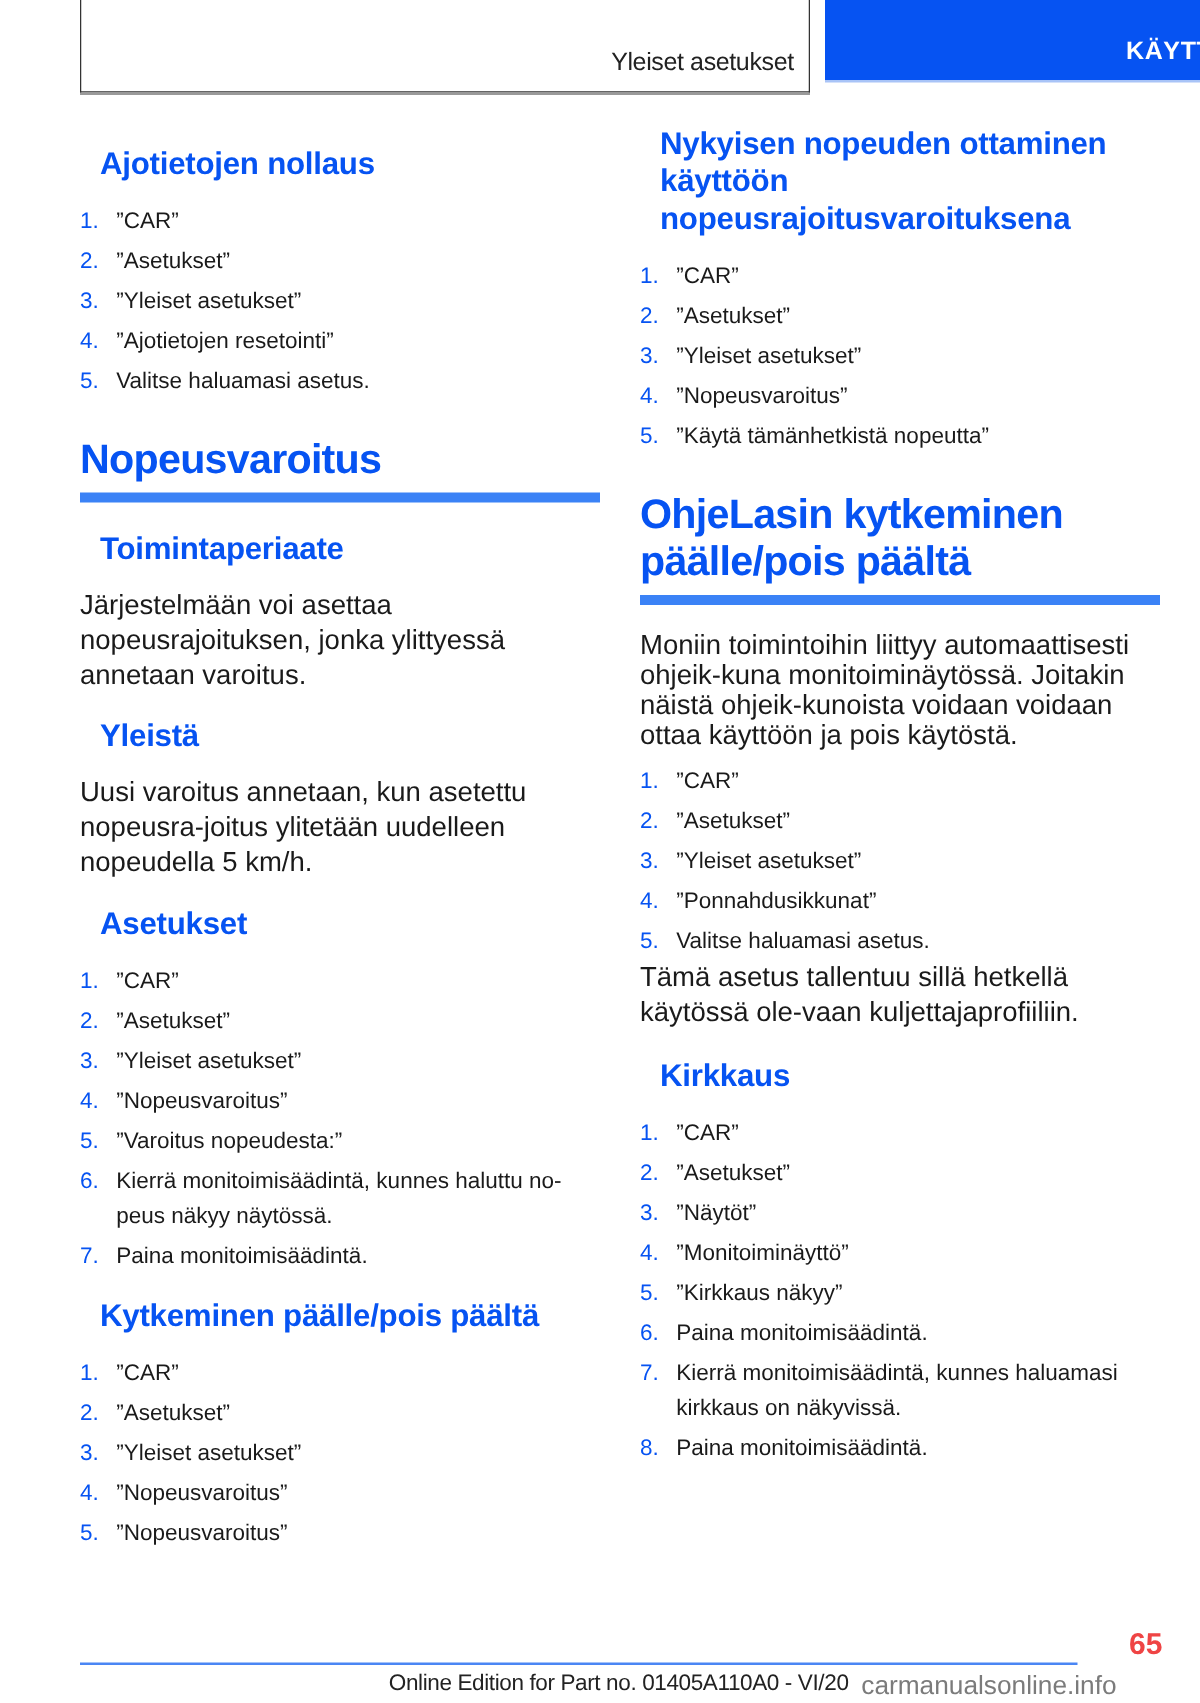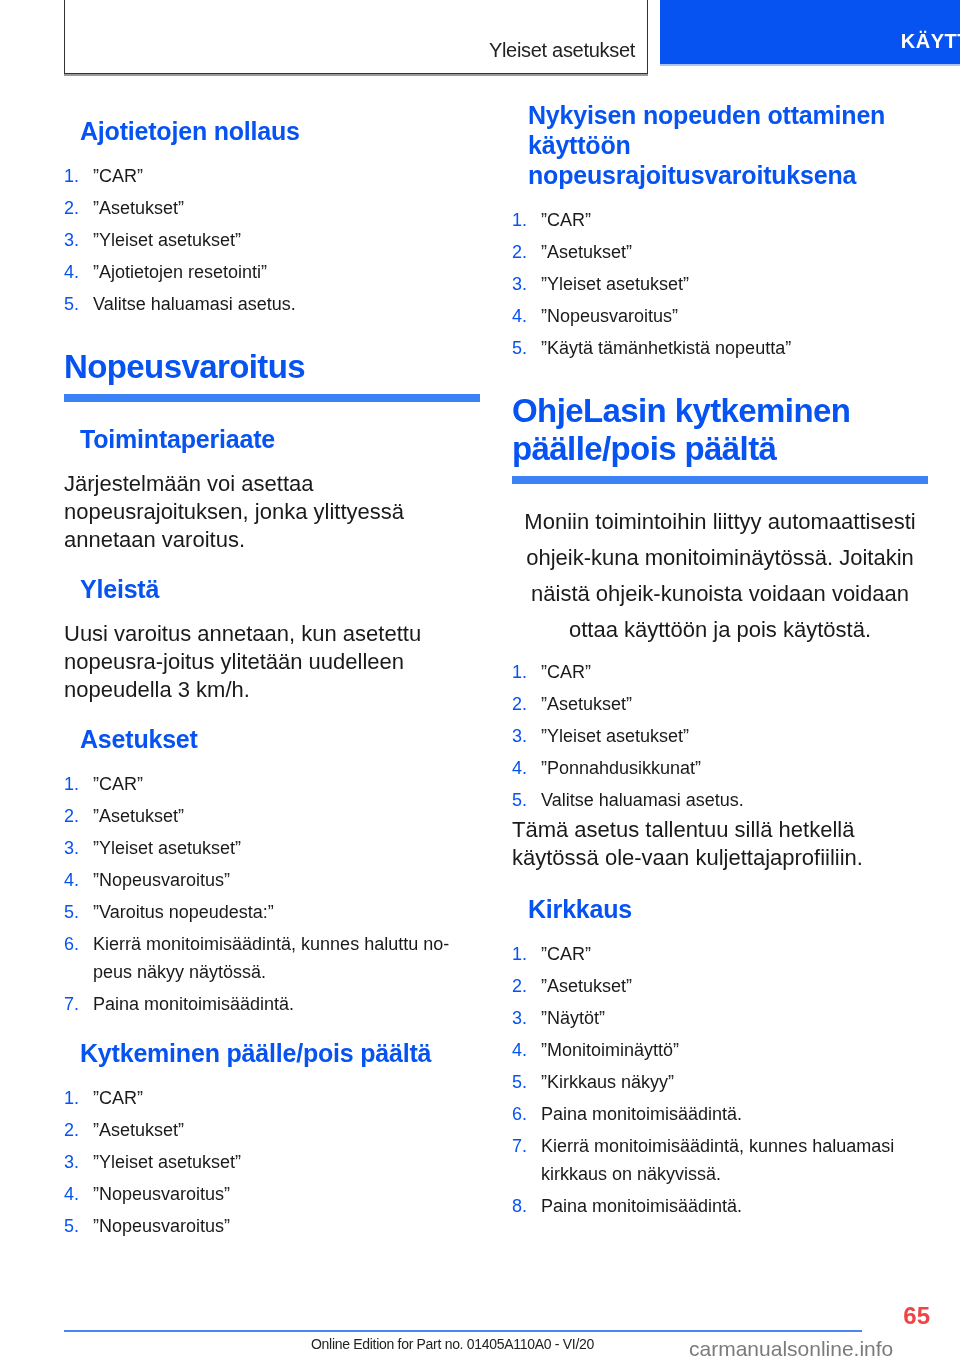--- a/index.html
+++ b/index.html
@@ -46,21 +46,21 @@
     li .txt { flex: 1; }
     p { margin: 0; font-size: 22px; line-height: 28px; color: #1a1a1a; }
 
     .footer-line {
       position: absolute; left: 64px; top: 1330px; width: 798px; height: 2px; background: #4a86f4;
     }
     .page-num {
       position: absolute; right: 30px; top: 1302px; font-size: 24px; font-weight: bold; color: #ef4444;
     }
     .edition {
-      position: absolute; left: 311px; top: 1336px; font-size: 14px; color: #222; letter-spacing: -0.3px;
+      position: absolute; left: 311px; top: 1336px; font-size: 18px; color: #222; letter-spacing: -0.3px;
     }
     .watermark {
       position: absolute; left: 689px; top: 1337px; font-size: 21px; color: #7b7b7b;
     }
   </style>
 </head>
 <body>
 
 <div class="hdr-left">
   <span>Yleiset asetukset</span>
@@ -93,21 +93,21 @@
         <span class="txt">Valitse haluamasi asetus.</span>
       </li>
   </ol>
 
   <h1 style="margin-top:30px;">Nopeusvaroitus</h1>
 
   <h2 style="margin-top:22px;">Toimintaperiaate</h2>
   <p style="margin-top:2px;">Järjestelmään voi asettaa nopeusrajoituksen, jonka ylittyessä annetaan varoitus.</p>
 
   <h2 style="margin-top:20px;">Yleistä</h2>
-  <p style="margin-top:2px;">Uusi varoitus annetaan, kun asetettu nopeusra-joitus ylitetään uudelleen nopeudella 3 km/h.</p>
+  <p style="margin-top:2px;">Uusi varoitus annetaan, kun asetettu nopeusra-joitus ylitetään uudelleen nopeudella 5 km/h.</p>
 
   <h2 style="margin-top:20px;">Asetukset</h2>
   <ol style="margin-top:2px;">
     <li>
         <span class="num">1.</span>
         <span class="txt">”CAR”</span>
       </li>
     <li>
         <span class="num">2.</span>
         <span class="txt">”Asetukset”</span>
@@ -178,21 +178,21 @@
         <span class="num">4.</span>
         <span class="txt">”Nopeusvaroitus”</span>
       </li>
     <li>
         <span class="num">5.</span>
         <span class="txt">”Käytä tämänhetkistä nopeutta”</span>
       </li>
   </ol>
 
   <h1 style="margin-top:30px;">OhjeLasin kytkeminen päälle/pois päältä</h1>
-  <p style="margin-top:20px; line-height:36px;text-align:center;">Moniin toimintoihin liittyy automaattisesti ohjeik-kuna monitoiminäytössä. Joitakin näistä ohjeik-kunoista voidaan voidaan ottaa käyttöön ja pois käytöstä.</p>
+  <p style="margin-top:20px; line-height:24px;">Moniin toimintoihin liittyy automaattisesti ohjeik-kuna monitoiminäytössä. Joitakin näistä ohjeik-kunoista voidaan voidaan ottaa käyttöön ja pois käytöstä.</p>
   <ol style="margin-top:10px;">
     <li>
         <span class="num">1.</span>
         <span class="txt">”CAR”</span>
       </li>
     <li>
         <span class="num">2.</span>
         <span class="txt">”Asetukset”</span>
       </li>
     <li>

